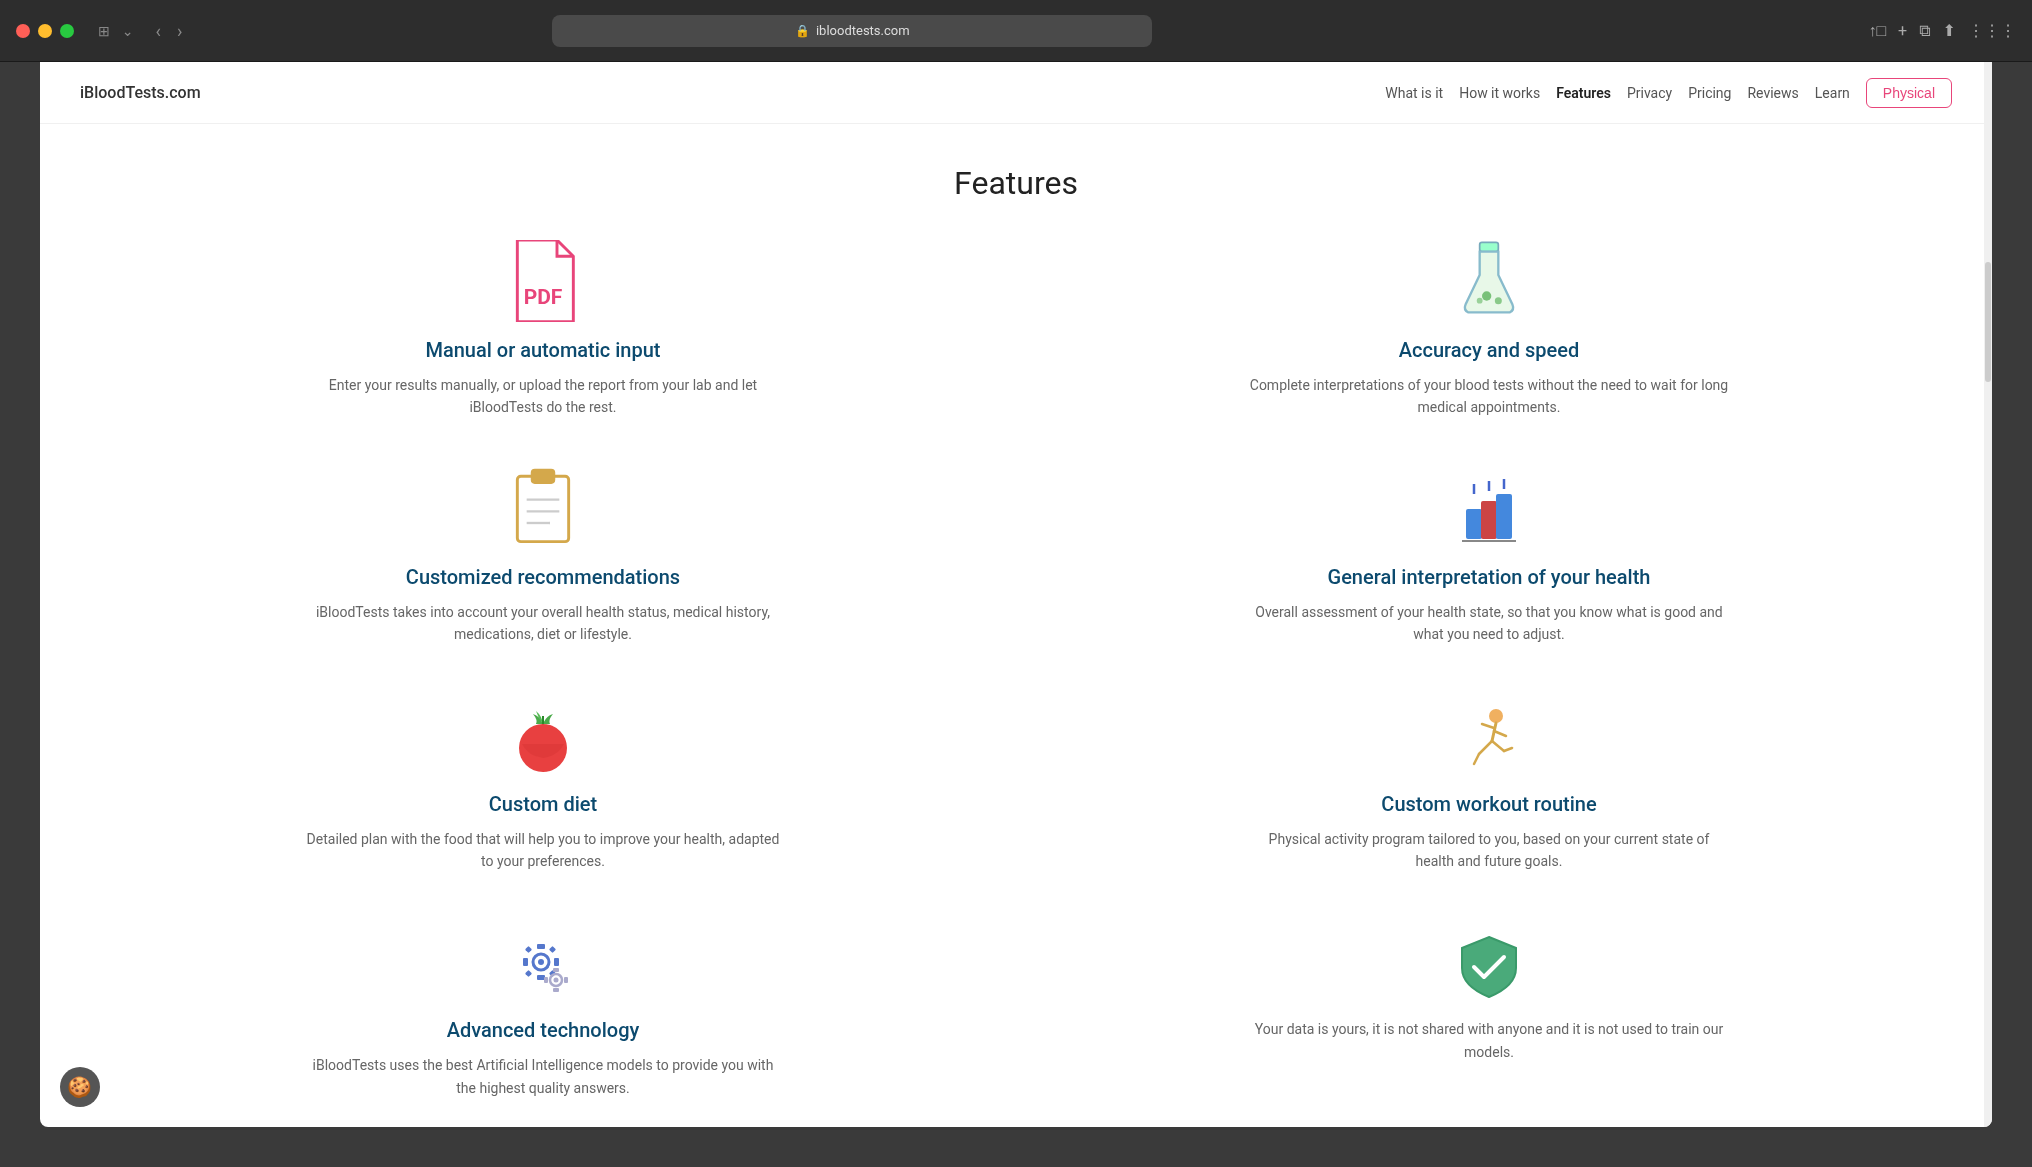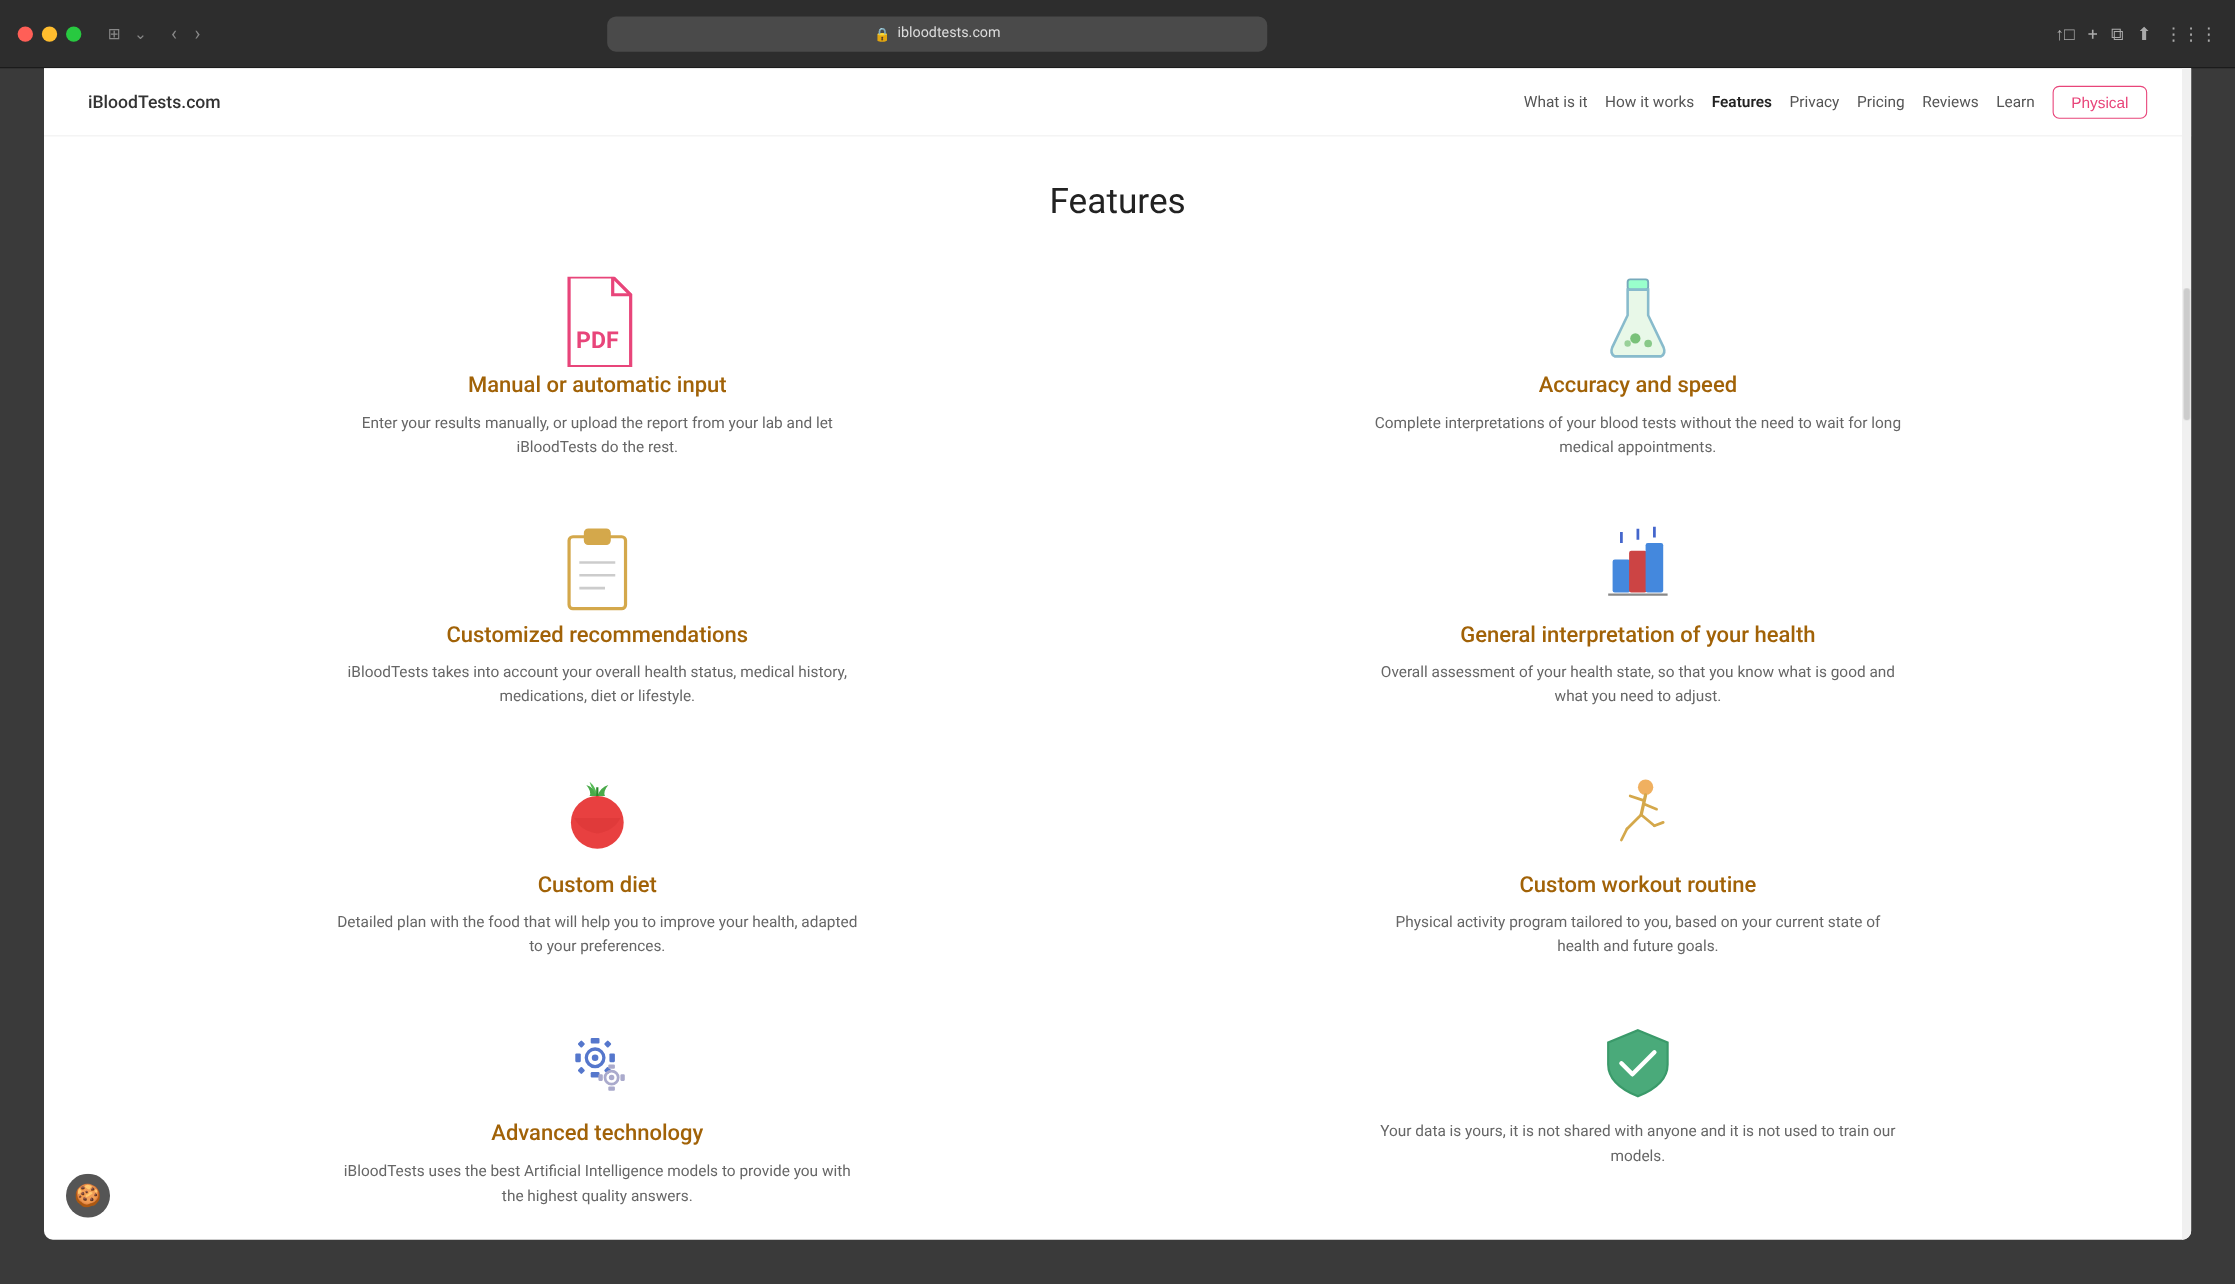--- a/index.html
+++ b/index.html
@@ -180,29 +180,29 @@
       text-align: center;
       max-width: 480px;
       margin: 0 auto;
     }
 
     .feature-icon {
       width: 70px;
       height: 70px;
       margin: 0 auto 16px auto;
       display: flex;
-      align-items: flex-start;
+      align-items: flex-end;
       justify-content: center;
       font-size: 50px;
     }
 
     .feature-title {
       font-size: 20px;
       font-weight: 500;
-      color: #a16207;
+      color: #0c4a6e;
       margin-bottom: 12px;
     }
 
     .feature-desc {
       font-size: 14px;
       color: #666;
       line-height: 1.6;
     }
 
     

